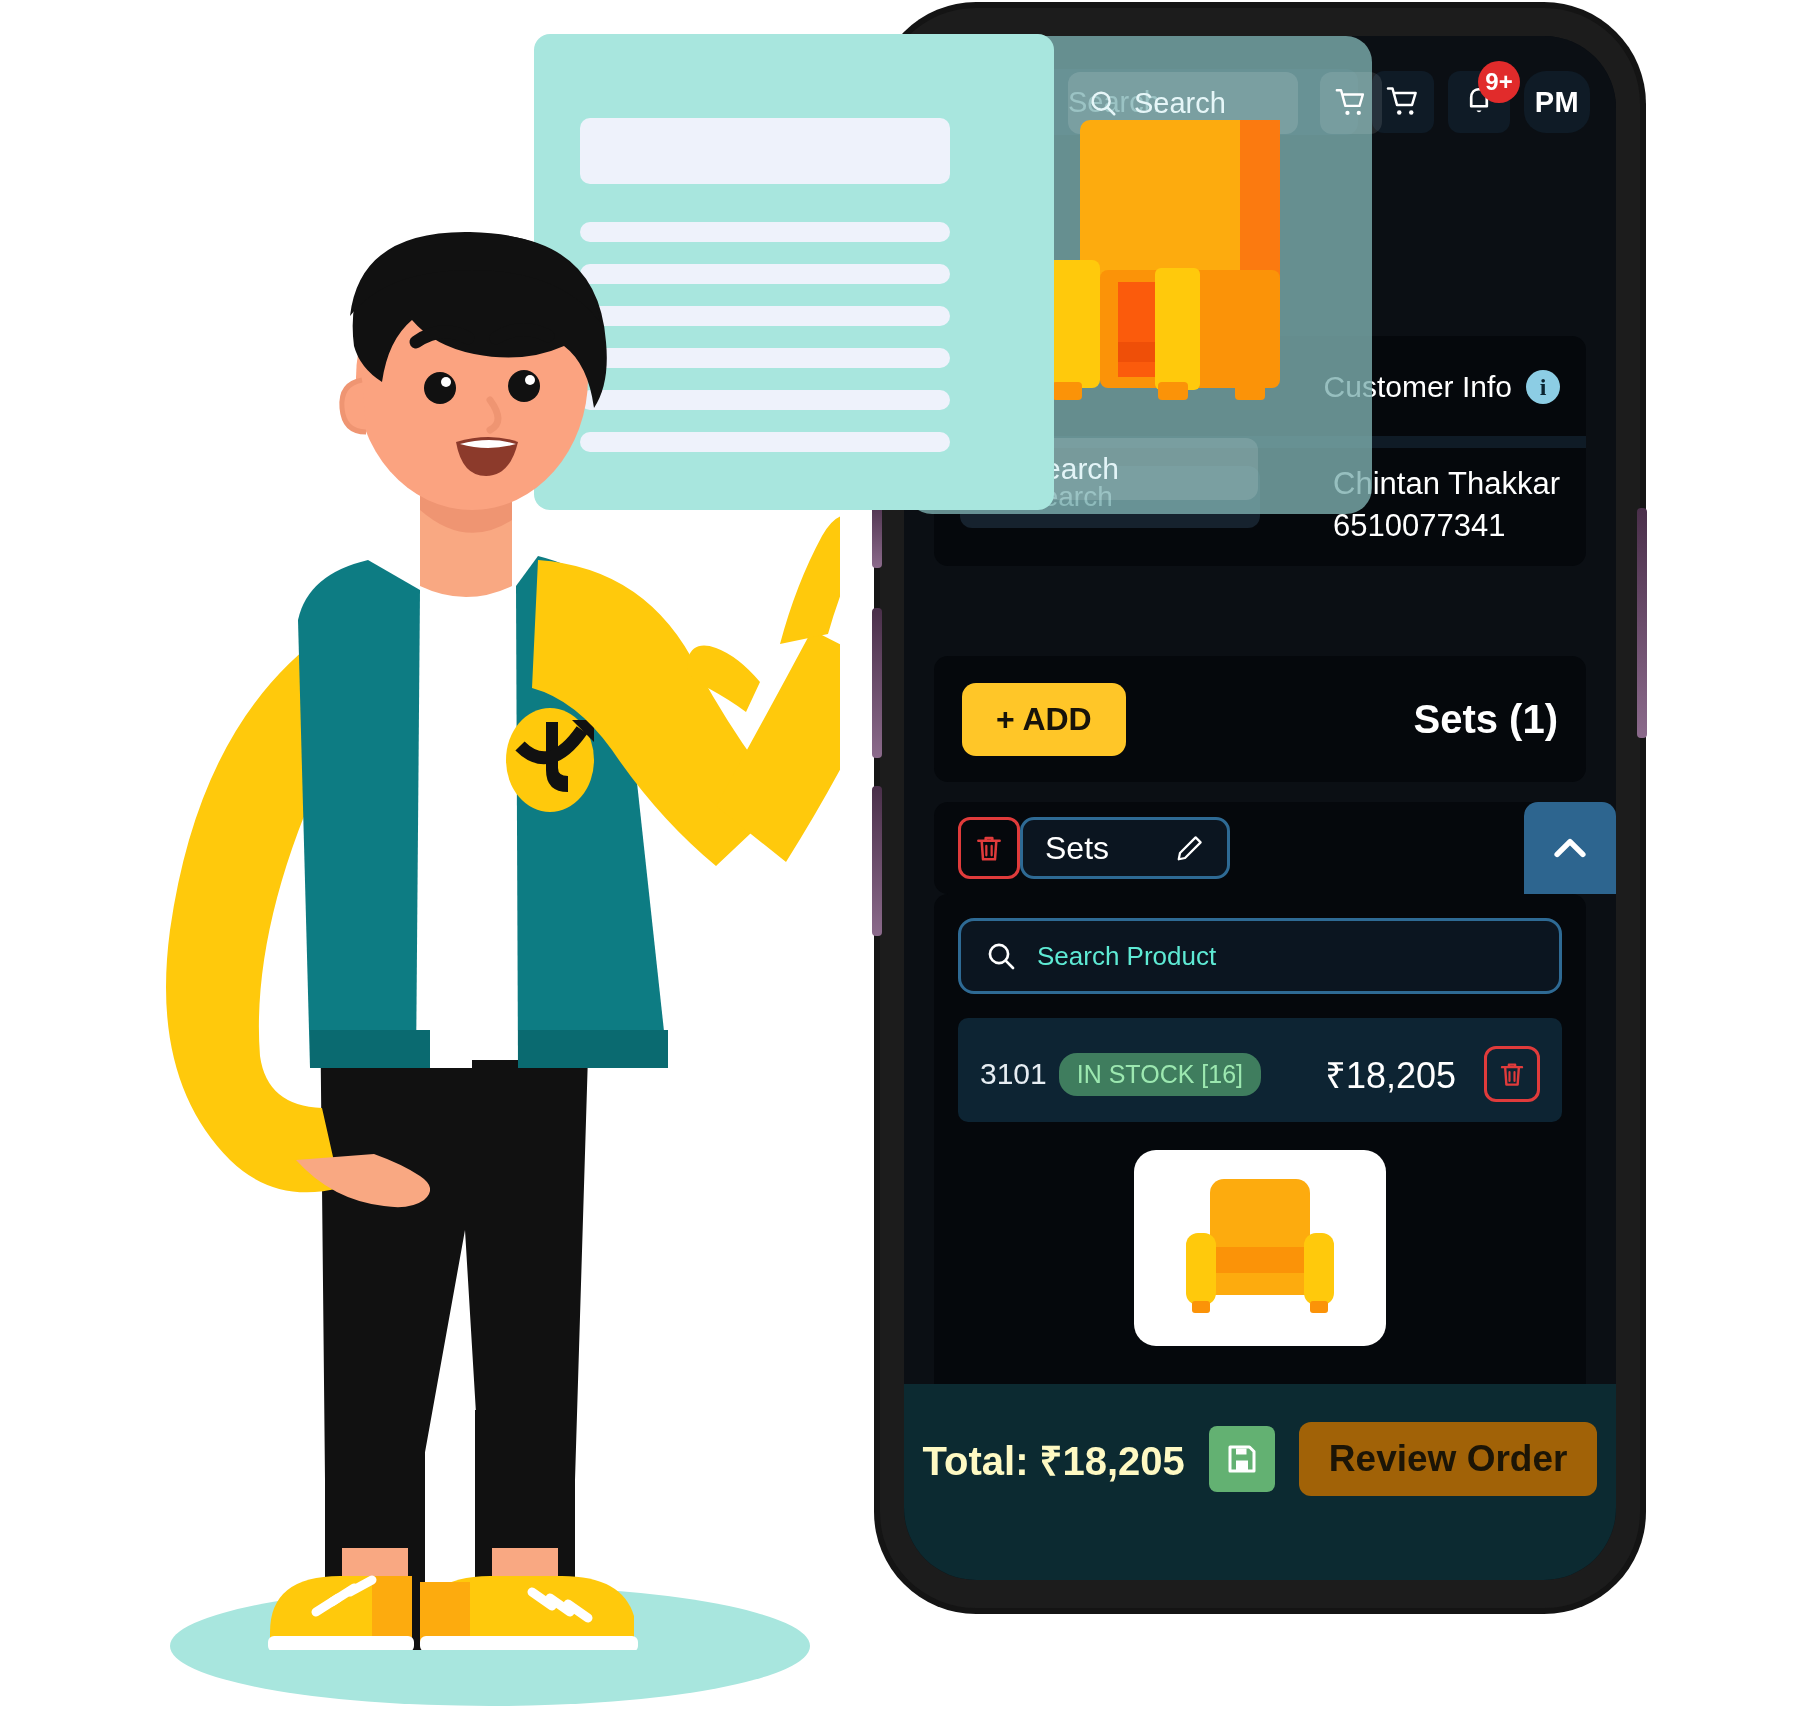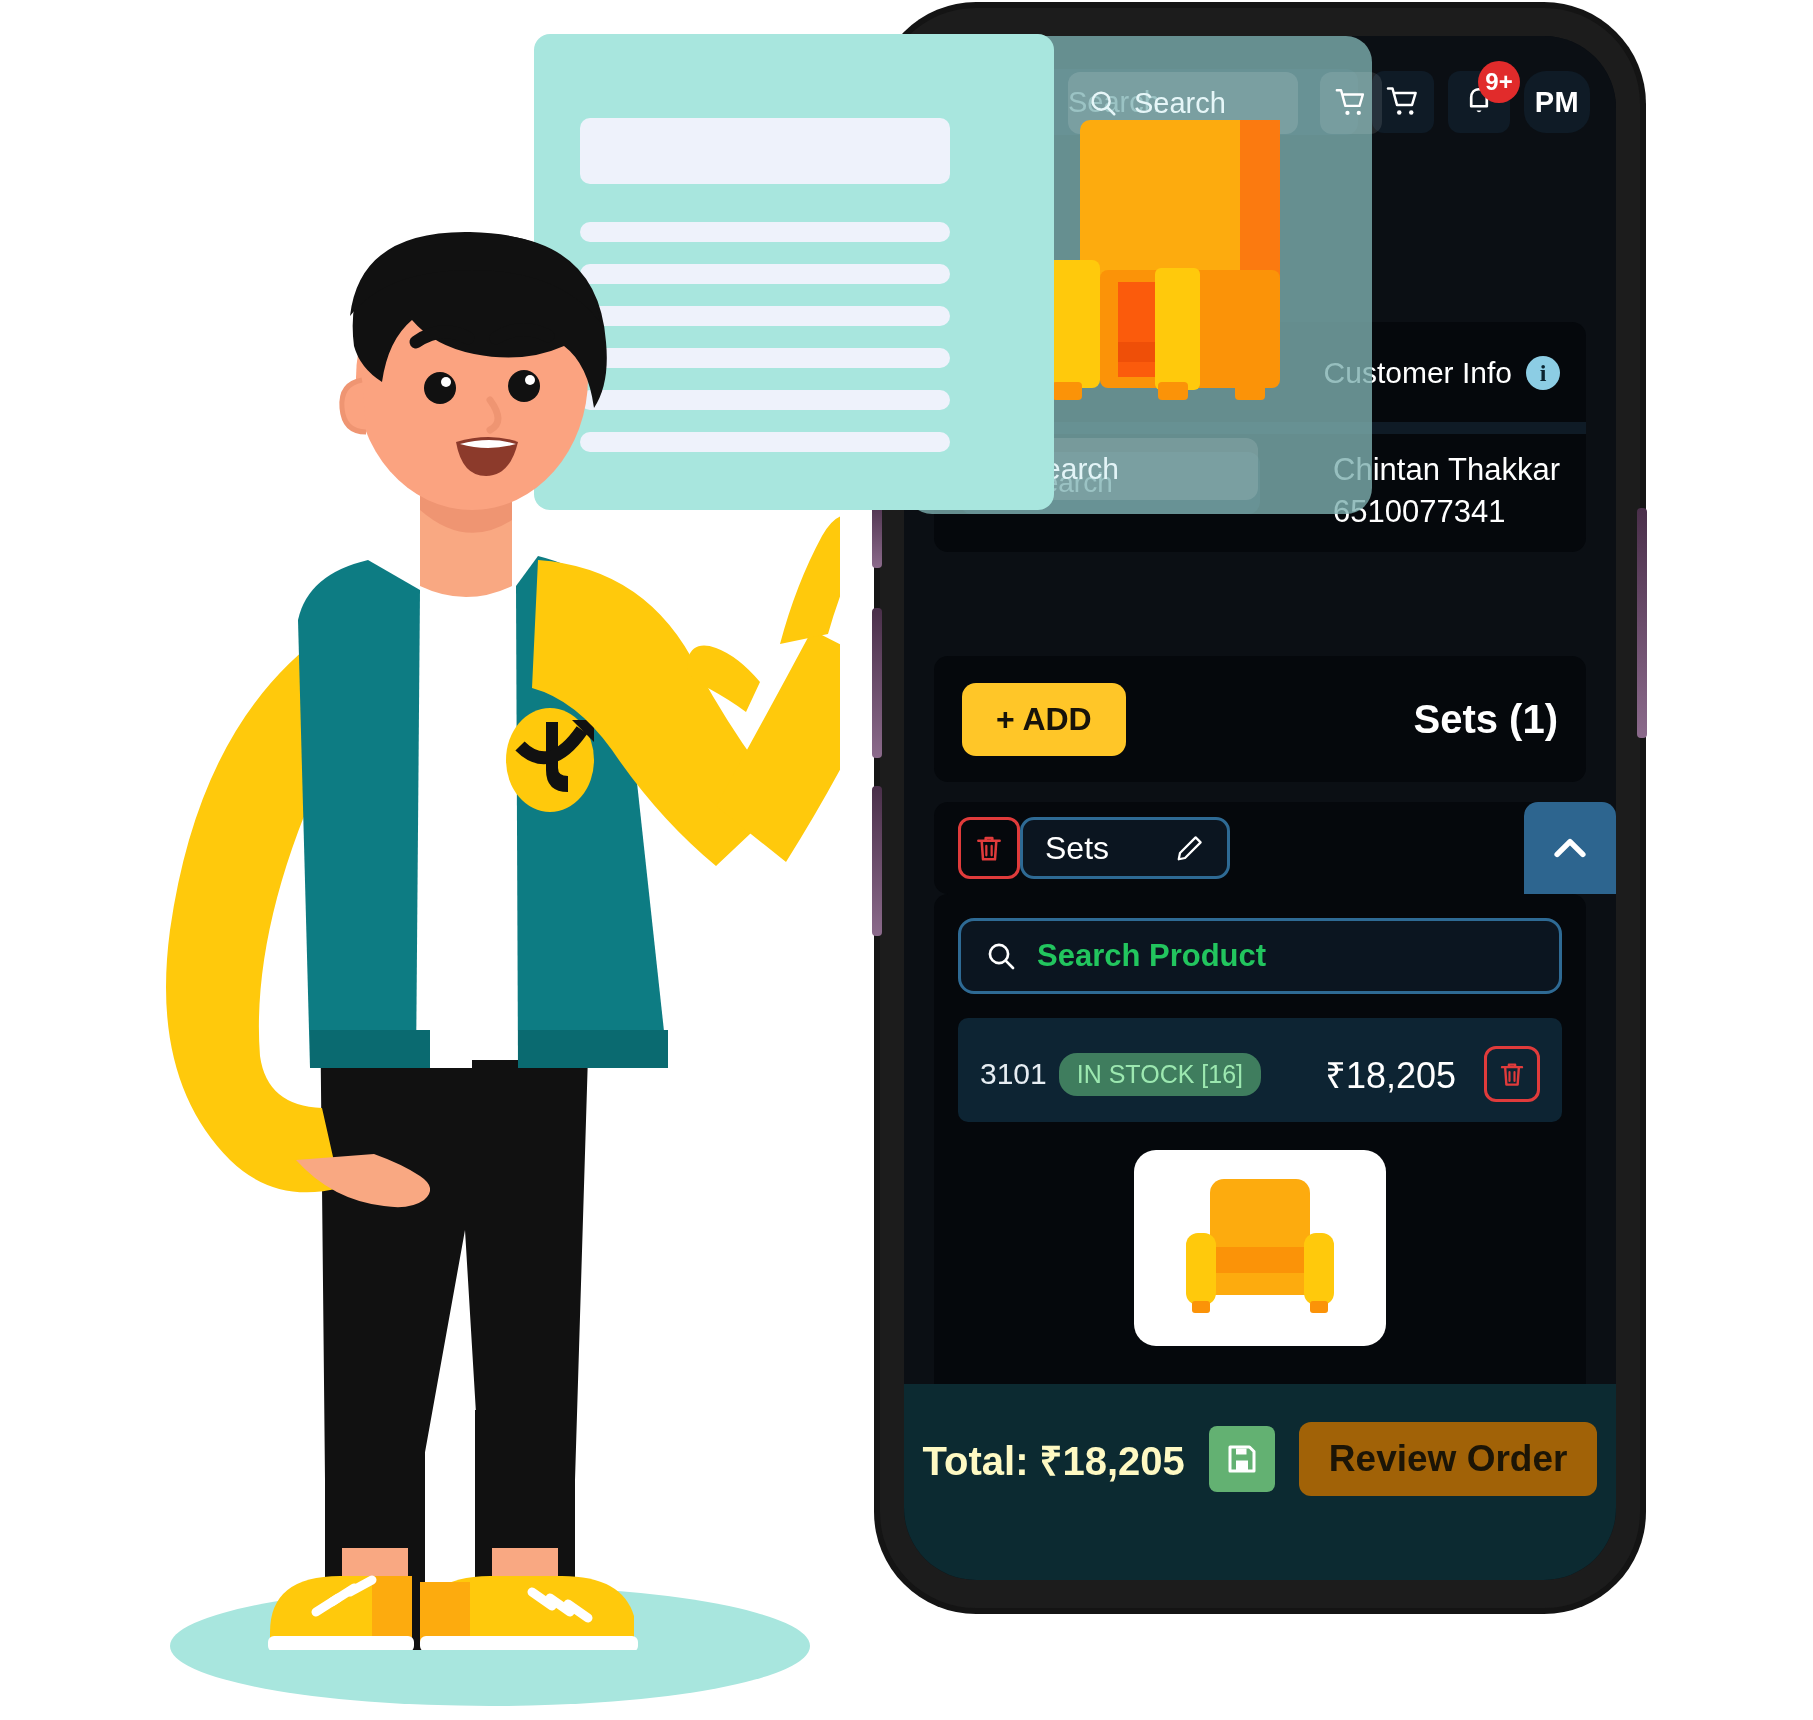--- a/index.html
+++ b/index.html
@@ -73,21 +73,21 @@
   .subhead {
     position:absolute; left:0; top:132px; width:100%; height: 112px;
     display:flex; align-items:center; padding: 0 30px; gap: 22px;
     background:#0b0f14; color:#d7f2f6;
   }
   .back-chevron { width: 44px; height:44px; flex:0 0 auto;}
   .subhead .title { font-size: 47px; font-weight: 500; color:#d7f2f6; }
 
   
   .cust-card {
-    position:absolute; left: 30px; top: 286px; width: 652px;
+    position:absolute; left: 30px; top: 300px; width: 652px;
     background:#05080c; border-radius: 14px; overflow:hidden;
   }
   .cust-row1 {
     display:flex; align-items:center; justify-content:space-between;
     padding: 18px 26px 16px 26px;
   }
   .cust-labels { display:flex; flex-direction:column; gap:4px; color:#cfe9ee; font-size:27px; }
   .cust-info-wrap { display:flex; align-items:center; gap:14px; }
   .cust-info-wrap .t { color:#fff; font-size: 30px; }
   .info-dot {
@@ -137,21 +137,21 @@
     background:#2d658f; border-radius: 14px 14px 0 0;
     display:flex; align-items:center; justify-content:center; cursor:pointer;
   }
 
   
   .prod-panel { top: 858px; height: 532px; padding: 24px; }
   .prod-search {
     height: 76px; border:3px solid #2e6a94; border-radius: 16px;
     display:flex; align-items:center; gap: 20px; padding: 0 24px; background:#0b1520;
   }
-  .prod-search .ph { color:#22c55e; font-size: 31px; font-weight: bold; }
+  .prod-search .ph { color:#5eead4; font-size: 26px; }
   .prod-card {
     margin-top: 24px; background:#0d2433; border-radius: 10px; padding: 18px 22px 20px 22px;
   }
   .prod-name { color:#fff; font-size: 40px; font-weight: 500; }
   .prod-meta { display:flex; align-items:center; gap: 12px; margin-top: 10px; }
   .sku { color:#e6edf2; font-size: 30px; }
   .stock-chip {
     background:#3f7d5e; color:#9ce8b0; font-size: 25px; font-weight: 500;
     border-radius: 18px; padding: 7px 18px;
   }

